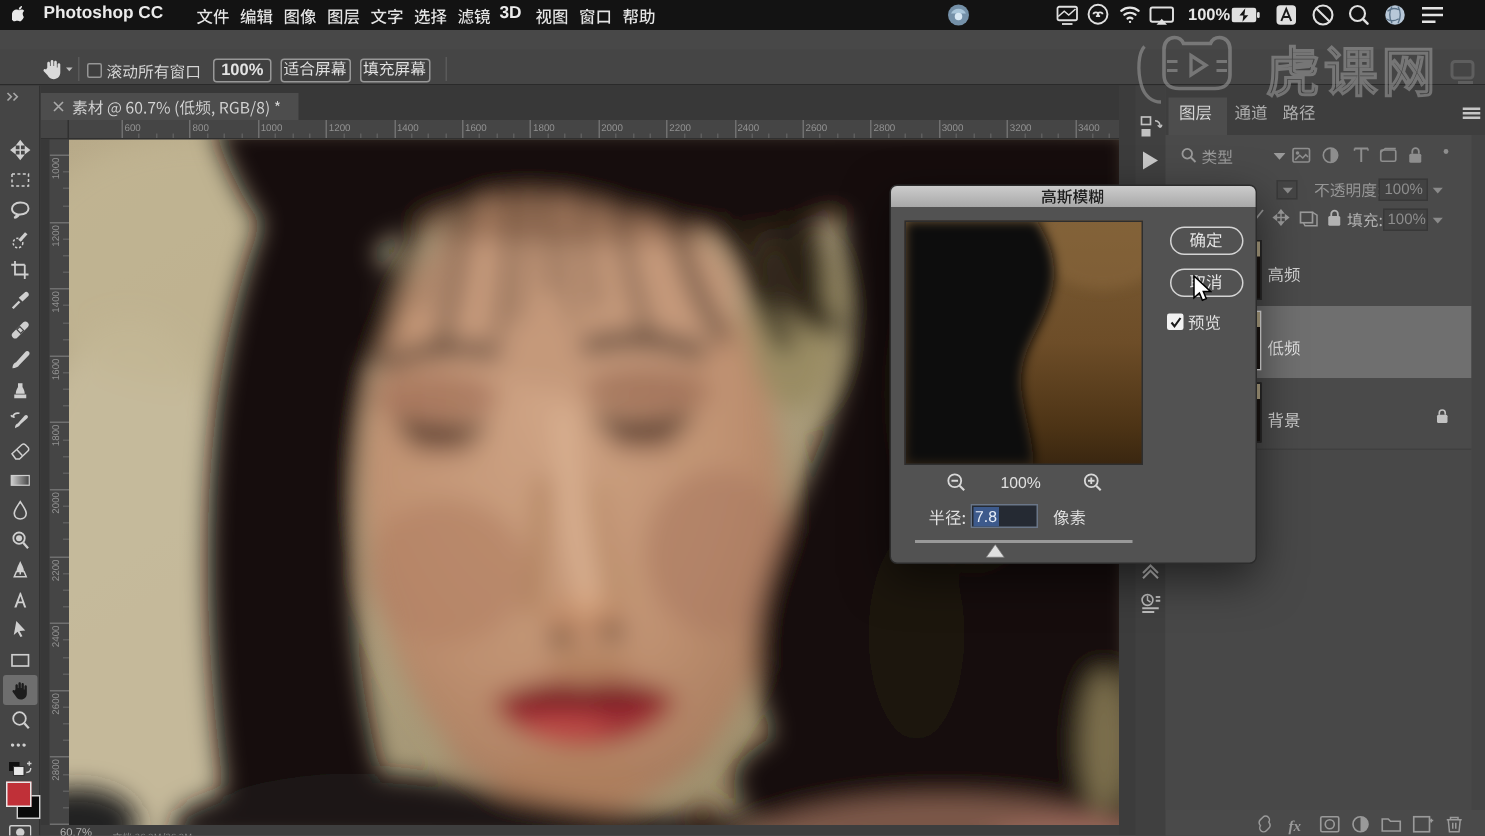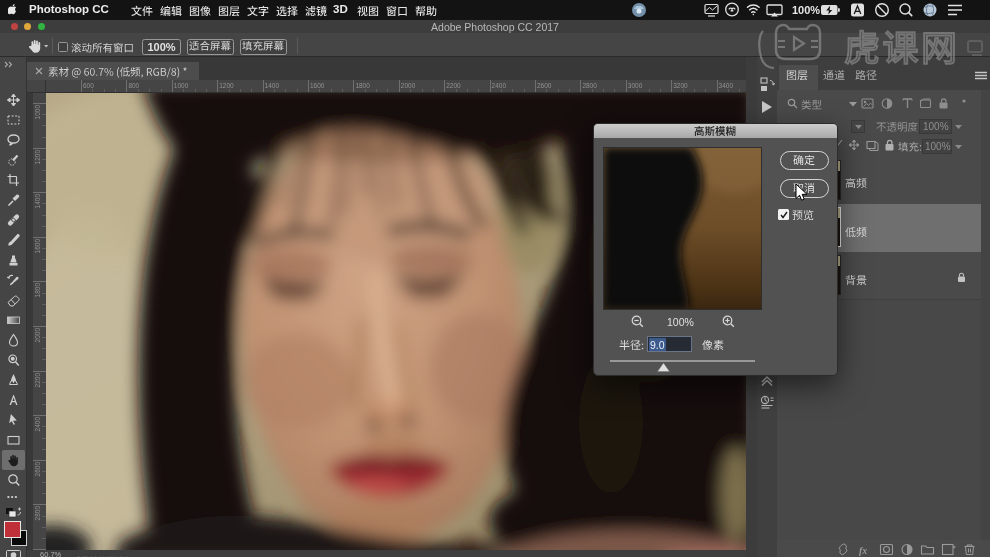--- a/index.html
+++ b/index.html
@@ -88,26 +88,20 @@
         <circle cx="930" cy="10" r="6.5" fill="#b8c8d8"></circle>
         <path d="M925 7.5c2-1.8 5-2.2 7.5-1M924 12.5c2.5 1.6 6 1.6 8.5 0M928 4.2c-2 3.4-2 8 0 11.4M932 4.2c2 3.4 2 8 0 11.4" stroke="#5a7288" stroke-width=".9" fill="none"></path>
         <path d="M948 5.5h14M948 10h14M948 14.5h9" stroke="#e4e4e4" stroke-width="1.6"></path>
       </svg>
       <div class="abs" style="left:792px;top:4px;font-size:11px;font-weight:bold;color:#e6e6e6">100%</div>
       <svg class="icon" style="left:821px;top:5px" width="19" height="10" viewBox="0 0 19 10">
         <rect x="0" y="0" width="16.5" height="10" rx="2" fill="#e0e0e0"></rect>
         <rect x="17" y="3" width="1.8" height="4" rx="1" fill="#e0e0e0"></rect>
         <path d="M9.2 0.5L5.3 5.4h2.6L7.3 9.5l3.9-4.4H8.6z" fill="#141414"></path>
       </svg>
-    </div>
-    <div id="titlebar">
-      <div class="abs" style="left:11.0px;top:2.5px;width:7px;height:7px;border-radius:3.5px;background:#bf4441"></div>
-      <div class="abs" style="left:24.0px;top:2.5px;width:7px;height:7px;border-radius:3.5px;background:#dfa73c"></div>
-      <div class="abs" style="left:37.5px;top:2.5px;width:7px;height:7px;border-radius:3.5px;background:#30b340"></div>
-      <div class="abs" style="left:0;top:0.5px;width:990px;text-align:center;font-size:10.5px;color:#b9b9b9">Adobe Photoshop CC 2017</div>
     </div>
     <div id="optionsbar">
       <svg class="icon" style="left:26px;top:6px" width="24" height="15" viewBox="0 0 24 15">
         <path fill="#dadada" d="M5.5 6.2V3.1c0-.5.4-.9.9-.9s.9.4.9.9V5h.5V1.9c0-.5.4-.9.9-.9s.9.4.9.9V5h.5V2.4c0-.5.4-.9.9-.9s.9.4.9.9V6h.5V4c0-.5.4-.9.9-.9s.9.4.9.9v5.2c0 2.6-1.8 4.6-4.4 4.6-2.2 0-3.3-1.1-4.1-2.6L3.2 8.5c-.3-.5-.3-1.1.2-1.4.4-.3 1-.2 1.3.2z"></path>
         <path fill="#c0c0c0" d="M18 6l2.2 2.5L22.4 6z"></path>
       </svg>
       <div class="abs" style="left:52px;top:5px;width:1px;height:16px;background:#5a5a5a"></div>
       <div class="abs" style="left:58px;top:8.5px;width:10px;height:10px;border:1px solid #969696;border-radius:1.5px;background:#3e3e3e"></div>
       <div style="position:absolute;left:71px;top:8px"><svg width="64" height="15" viewBox="0 0 64 15" style="overflow:visible">
           <path transform="translate(0,10.7)" fill="#d6d6d6" d="M4.9 -7.1C4.4 -6.4 3.6 -5.7 2.8 -5.3L3.2 -4.7C4.1 -5.2 5 -6 5.6 -6.8ZM7.2 -6.6C8 -6 9 -5.2 9.5 -4.7L10 -5.3C9.5 -5.8 8.5 -6.6 7.7 -7.1ZM0.9 -8.2C1.5 -7.8 2.2 -7.2 2.5 -6.7L3 -7.3C2.7 -7.7 2 -8.2 1.4 -8.6ZM0.4 -5.3C1 -5 1.7 -4.4 2 -4L2.6 -4.5C2.2 -4.9 1.5 -5.4 0.9 -5.8ZM0.7 0.3 1.4 0.7C1.8 -0.3 2.4 -1.6 2.9 -2.7L2.2 -3.1C1.8 -1.9 1.1 -0.6 0.7 0.3ZM5.7 -8.7C5.8 -8.4 6 -8.1 6.1 -7.8H3.2V-7.2H9.9V-7.8H7C6.8 -8.2 6.6 -8.6 6.5 -8.9ZM4.3 0.8C4.5 0.7 4.8 0.6 7 0C6.9 -0.2 6.9 -0.4 6.9 -0.7L5.1 -0.2V-2C5.5 -2.4 5.9 -2.8 6.2 -3.2C6.9 -1.4 8 -0.1 9.6 0.6C9.7 0.4 10 0.1 10.1 -0C9.4 -0.3 8.7 -0.8 8.2 -1.4C8.7 -1.7 9.3 -2.1 9.8 -2.5L9.2 -3C8.8 -2.6 8.3 -2.2 7.8 -1.8C7.4 -2.4 7.1 -3 6.8 -3.6L7.9 -3.8C8.1 -3.5 8.3 -3.3 8.5 -3.1L9.1 -3.5C8.7 -4 7.9 -4.8 7.3 -5.3L6.8 -5L7.4 -4.3L4.8 -4C5.4 -4.6 6.1 -5.2 6.6 -5.8L5.9 -6.2C5.3 -5.3 4.4 -4.5 4.1 -4.3C3.8 -4.1 3.6 -3.9 3.4 -3.9C3.5 -3.7 3.6 -3.3 3.7 -3.2C3.8 -3.2 4.1 -3.3 5.5 -3.5C4.8 -2.6 3.7 -1.9 2.5 -1.4C2.6 -1.3 2.9 -1 3 -0.8C3.5 -1 3.9 -1.3 4.4 -1.6V-0.5C4.4 -0.1 4.1 0.1 3.9 0.3C4 0.4 4.2 0.7 4.3 0.8Z M11.4 -8V-7.3H15.5V-8ZM17.4 -8.6C17.4 -7.9 17.4 -7.1 17.3 -6.4H15.8V-5.6H17.3C17.2 -3.2 16.7 -1.1 15.3 0.3C15.5 0.4 15.8 0.6 15.9 0.8C17.5 -0.6 17.9 -3 18.1 -5.6H19.6C19.5 -1.9 19.4 -0.5 19.1 -0.2C19 -0.1 18.9 -0 18.7 -0C18.5 -0 17.9 -0 17.3 -0.1C17.5 0.1 17.5 0.5 17.6 0.7C18.1 0.7 18.7 0.7 19 0.7C19.4 0.7 19.6 0.6 19.8 0.3C20.1 -0.2 20.3 -1.7 20.4 -6C20.4 -6.1 20.4 -6.4 20.4 -6.4H18.1C18.1 -7.1 18.1 -7.9 18.1 -8.6ZM11.4 -0.5 11.4 -0.5V-0.5C11.7 -0.6 12.1 -0.7 15 -1.4L15.2 -0.7L15.9 -0.9C15.7 -1.6 15.2 -2.9 14.8 -3.8L14.2 -3.7C14.4 -3.2 14.6 -2.6 14.8 -2L12.3 -1.5C12.7 -2.5 13.1 -3.6 13.3 -4.7H15.7V-5.5H11.1V-4.7H12.5C12.3 -3.5 11.8 -2.3 11.7 -1.9C11.5 -1.5 11.4 -1.2 11.2 -1.2C11.3 -1 11.4 -0.6 11.4 -0.5Z M26.6 -7.8V-4.3C26.6 -2.8 26.5 -1 25.2 0.3C25.4 0.4 25.7 0.7 25.9 0.9C27.2 -0.5 27.4 -2.7 27.4 -4.3V-4.5H29V0.8H29.8V-4.5H31.1V-5.3H27.4V-7.2C28.6 -7.4 30 -7.6 30.9 -8L30.3 -8.7C29.5 -8.3 27.9 -8 26.6 -7.8ZM22.8 -3.8V-4.1V-5.5H24.9V-3.8ZM25.6 -8.6C24.8 -8.2 23.3 -7.9 22 -7.8V-4.1C22 -2.7 22 -0.9 21.3 0.4C21.5 0.5 21.8 0.7 21.9 0.9C22.5 -0.2 22.7 -1.8 22.8 -3.1H25.6V-6.2H22.8V-7.2C24 -7.3 25.3 -7.6 26.1 -7.9Z M35.6 -8.8C35.5 -8.4 35.3 -7.9 35.1 -7.5H32.2V-6.7H34.8C34.1 -5.3 33.2 -4.1 31.9 -3.2C32.1 -3 32.3 -2.8 32.4 -2.6C33.1 -3.1 33.7 -3.6 34.2 -4.3V0.8H35V-1.2H39.4V-0.2C39.4 0 39.3 0.1 39.1 0.1C38.9 0.1 38.3 0.1 37.6 0.1C37.7 0.3 37.8 0.6 37.9 0.8C38.8 0.8 39.3 0.8 39.7 0.7C40 0.6 40.1 0.3 40.1 -0.1V-5.5H35C35.3 -5.9 35.5 -6.3 35.7 -6.7H41.4V-7.5H36C36.1 -7.8 36.3 -8.2 36.4 -8.6ZM35 -3H39.4V-1.9H35ZM35 -3.7V-4.8H39.4V-3.7Z M45.9 -7.1C45.1 -6.4 43.9 -5.9 42.9 -5.6L43.3 -5C44.4 -5.3 45.6 -6 46.5 -6.7ZM48 -6.6C49.1 -6.2 50.5 -5.4 51.2 -4.9L51.7 -5.4C51 -5.9 49.6 -6.6 48.5 -7.1ZM46.5 -6C46.4 -5.7 46.1 -5.3 45.9 -4.9H43.7V0.9H44.5V0.4H50.1V0.8H50.9V-4.9H46.7C46.9 -5.2 47.2 -5.5 47.4 -5.8ZM44.5 -0.2V-4.3H50.1V-0.2ZM45.8 -2.3C46.3 -2.1 46.7 -1.9 47.1 -1.7C46.5 -1.3 45.7 -1 44.9 -0.9C45 -0.7 45.2 -0.5 45.3 -0.3C46.1 -0.6 47 -0.9 47.7 -1.4C48.3 -1.1 48.8 -0.8 49.1 -0.5L49.5 -1C49.2 -1.2 48.7 -1.5 48.2 -1.8C48.7 -2.2 49.1 -2.7 49.4 -3.3L49 -3.5L48.9 -3.5H46.5C46.6 -3.7 46.7 -3.9 46.8 -4.1L46.1 -4.1C45.9 -3.6 45.5 -3 44.9 -2.6C45 -2.5 45.2 -2.3 45.3 -2.2C45.7 -2.4 45.9 -2.7 46.1 -3H48.5C48.3 -2.6 48 -2.3 47.7 -2.1C47.2 -2.3 46.7 -2.5 46.2 -2.7ZM46.5 -8.7C46.6 -8.5 46.7 -8.2 46.8 -7.9H42.8V-6.3H43.6V-7.3H50.9V-6.3H51.7V-7.9H47.8C47.6 -8.2 47.5 -8.6 47.3 -8.9Z M53.8 -7.7V0.6H54.7V-0.3H60.9V0.5H61.7V-7.7ZM54.7 -1.1V-6.9H60.9V-1.1Z"></path>
@@ -651,21 +645,21 @@
       <svg class="icon" style="left:128px;top:191px" width="13" height="13" viewBox="0 0 13 13">
         <circle cx="5.5" cy="5.5" r="4.3" fill="none" stroke="#d8d8d8" stroke-width="1.2"></circle>
         <path d="M3.3 5.5h4.4M5.5 3.3v4.4" stroke="#d8d8d8" stroke-width="1.2"></path>
         <path d="M8.8 8.8l3 3" stroke="#d8d8d8" stroke-width="1.4"></path>
       </svg>
       <div style="position:absolute;left:25px;top:214px"><svg width="26" height="16" viewBox="0 0 26 16" style="overflow:visible">
           <path transform="translate(0,11.2)" fill="#e0e0e0" d="M1.6 -8.7C2.1 -7.9 2.7 -6.8 2.9 -6.2L3.7 -6.5C3.5 -7.2 2.9 -8.2 2.4 -9ZM8.6 -9C8.2 -8.2 7.7 -7.1 7.2 -6.5L7.9 -6.2C8.4 -6.8 9 -7.8 9.4 -8.7ZM5 -9.3V-5.7H1.3V-4.9H5V-3.1H0.6V-2.3H5V0.9H5.9V-2.3H10.4V-3.1H5.9V-4.9H9.8V-5.7H5.9V-9.3Z M13.8 -9.2C13.4 -8.4 12.4 -7.5 11.5 -7C11.7 -6.8 11.9 -6.5 12 -6.3C12.9 -6.9 14 -8 14.6 -8.9ZM15.2 -8.7V-7.9H19.4C18.3 -6.4 16.3 -5.2 14.4 -4.6C14.6 -4.5 14.8 -4.2 14.9 -4C16 -4.3 17.1 -4.9 18.1 -5.6C19.2 -5.1 20.4 -4.5 21.1 -4L21.5 -4.7C20.9 -5.1 19.8 -5.7 18.8 -6.1C19.6 -6.7 20.3 -7.5 20.8 -8.3L20.2 -8.7L20 -8.7ZM15.2 -3.7V-2.9H17.6V-0.2H14.5V0.6H21.5V-0.2H18.5V-2.9H20.9V-3.7ZM14 -6.8C13.4 -5.7 12.4 -4.5 11.4 -3.8C11.5 -3.6 11.8 -3.2 11.8 -3C12.2 -3.3 12.6 -3.7 13 -4.1V0.9H13.8V-5.1C14.2 -5.6 14.5 -6 14.8 -6.5Z M23.5 -4.3C23.9 -4.3 24.3 -4.6 24.3 -5.1C24.3 -5.5 23.9 -5.8 23.5 -5.8C23.1 -5.8 22.8 -5.5 22.8 -5.1C22.8 -4.6 23.1 -4.3 23.5 -4.3ZM23.5 0.1C23.9 0.1 24.3 -0.2 24.3 -0.6C24.3 -1.1 23.9 -1.4 23.5 -1.4C23.1 -1.4 22.8 -1.1 22.8 -0.6C22.8 -0.2 23.1 0.1 23.5 0.1Z"></path>
         </svg></div>
       <div class="abs" style="left:53px;top:212px;width:45px;height:16px;background:#252a33;border:1px solid #6a7688"></div>
       <div class="abs" style="left:55px;top:213.5px;width:17px;height:13px;background:#3d5a8c"></div>
-      <div class="abs" style="left:56px;top:214.5px;font-size:10.5px;color:#e8eef8">9.0</div>
+      <div class="abs" style="left:56px;top:214.5px;font-size:10.5px;color:#e8eef8">7.8</div>
       <div style="position:absolute;left:108px;top:214px"><svg width="23" height="16" viewBox="0 0 23 16" style="overflow:visible">
           <path transform="translate(0,11.2)" fill="#e0e0e0" d="M5.3 -7.8H7.3C7.1 -7.5 6.9 -7.2 6.7 -6.9H4.6C4.9 -7.2 5.1 -7.5 5.3 -7.8ZM5.4 -9.2C4.9 -8.3 4 -7.1 2.8 -6.3C3 -6.2 3.2 -5.9 3.4 -5.8C3.6 -5.9 3.8 -6.1 3.9 -6.2V-4.5H5.6C5.1 -4.1 4.3 -3.6 3.2 -3.3C3.3 -3.1 3.5 -2.9 3.6 -2.7C4.6 -3.1 5.3 -3.4 5.9 -3.8C6 -3.7 6.2 -3.5 6.3 -3.3C5.6 -2.7 4.2 -2 3.2 -1.7C3.3 -1.5 3.5 -1.3 3.6 -1.1C4.6 -1.5 5.8 -2.2 6.6 -2.9C6.8 -2.7 6.8 -2.4 6.9 -2.2C6 -1.4 4.4 -0.5 3.1 -0.1C3.2 0 3.4 0.3 3.5 0.5C4.7 0.1 6.1 -0.7 7.1 -1.6C7.2 -0.9 7 -0.3 6.8 -0C6.6 0.2 6.5 0.2 6.3 0.2C6.1 0.2 5.8 0.2 5.5 0.1C5.7 0.3 5.7 0.7 5.7 0.8C6 0.9 6.2 0.9 6.4 0.9C6.8 0.9 7.1 0.8 7.4 0.5C7.8 0 8 -1.1 7.6 -2.3L8.2 -2.6C8.6 -1.4 9.3 -0.3 10.1 0.3C10.3 0.1 10.5 -0.2 10.7 -0.4C9.8 -0.8 9.1 -1.8 8.8 -2.8C9.2 -3.1 9.6 -3.3 10 -3.5L9.4 -4.1C8.9 -3.7 8.1 -3.2 7.4 -2.9C7.2 -3.4 6.8 -3.9 6.3 -4.3L6.6 -4.5H9.9V-6.9H7.5C7.9 -7.3 8.2 -7.7 8.4 -8.2L7.9 -8.5L7.8 -8.5H5.8L6.1 -9.1ZM4.7 -6.3H6.6C6.6 -6 6.5 -5.6 6.2 -5.2H4.7ZM7.3 -6.3H9.1V-5.2H7C7.2 -5.6 7.3 -6 7.3 -6.3ZM2.9 -9.2C2.3 -7.5 1.3 -5.9 0.3 -4.8C0.5 -4.6 0.7 -4.2 0.8 -4C1.1 -4.3 1.4 -4.8 1.7 -5.2V0.8H2.5V-6.5C3 -7.3 3.4 -8.1 3.7 -9Z M18 -0.9C18.9 -0.5 20.1 0.2 20.7 0.7L21.3 0.2C20.7 -0.3 19.5 -1 18.6 -1.4ZM14.2 -1.4C13.6 -0.8 12.5 -0.2 11.5 0.2C11.7 0.3 12 0.6 12.1 0.7C13.1 0.3 14.2 -0.4 15 -1.1ZM13.1 -3.2C13.3 -3.3 13.6 -3.4 15.8 -3.5C14.8 -3 14 -2.7 13.6 -2.6C12.9 -2.4 12.4 -2.2 12.1 -2.2C12.1 -2 12.3 -1.6 12.3 -1.5C12.6 -1.6 13 -1.6 16.3 -1.8V-0.1C16.3 0 16.2 0.1 16 0.1C15.9 0.1 15.3 0.1 14.6 0.1C14.7 0.3 14.9 0.6 14.9 0.8C15.7 0.8 16.3 0.8 16.6 0.7C17 0.6 17.1 0.4 17.1 -0.1V-1.9L19.8 -2C20.1 -1.8 20.4 -1.5 20.5 -1.3L21.2 -1.7C20.7 -2.3 19.8 -3 19 -3.5L18.4 -3.1C18.6 -2.9 18.9 -2.7 19.1 -2.6L14.6 -2.3C16.1 -2.8 17.7 -3.5 19.1 -4.3L18.6 -4.8C18.2 -4.6 17.7 -4.3 17.3 -4.1L14.7 -4C15.3 -4.2 15.9 -4.5 16.4 -4.9L16.2 -5.1H21.4V-5.8H16.9V-6.5H20.3V-7.1H16.9V-7.8H20.9V-8.4H16.9V-9.3H16.1V-8.4H12.2V-7.8H16.1V-7.1H12.8V-6.5H16.1V-5.8H11.6V-5.1H15.5C14.7 -4.6 13.9 -4.3 13.7 -4.2C13.4 -4 13.1 -4 12.9 -3.9C13 -3.7 13.1 -3.4 13.1 -3.2Z"></path>
         </svg></div>
       <div class="abs" style="left:16px;top:236px;width:145px;height:1.5px;background:#999999"></div>
       <svg class="icon" style="left:63px;top:239px" width="13" height="9" viewBox="0 0 13 9">
         <path d="M6.5 0L12.5 8.5H.5z" fill="#e0e0e0" stroke="#777" stroke-width=".5"></path>
       </svg>
     </div>
     <svg id="watermark" width="240" height="58" viewBox="0 0 240 58">
       <g fill="none" stroke="#a8a8a8" stroke-width="2">

